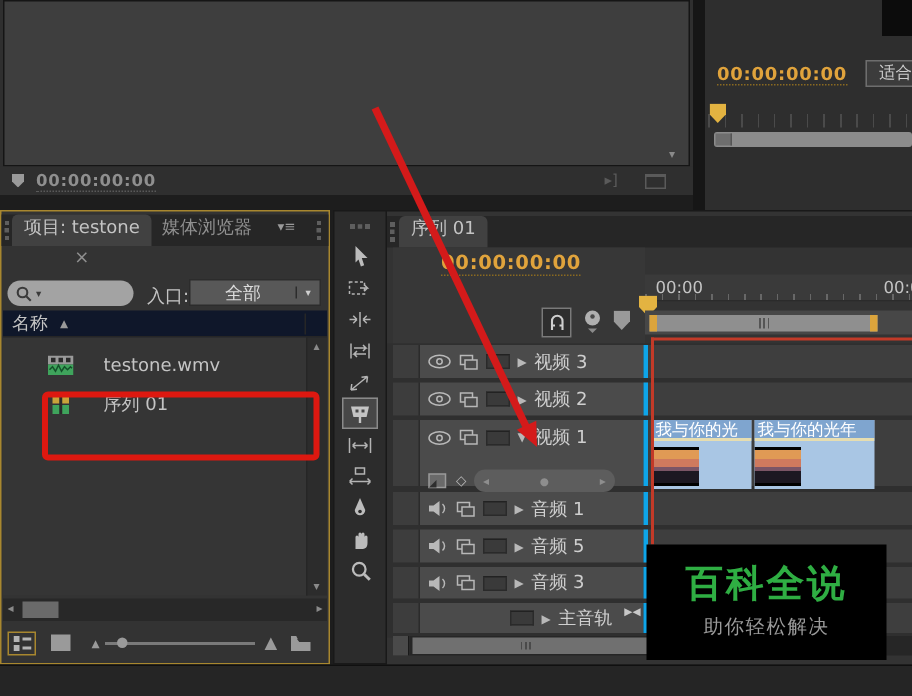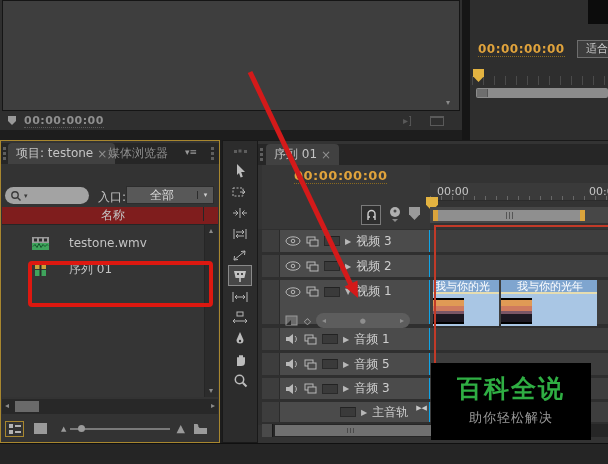--- a/index.html
+++ b/index.html
@@ -10,38 +10,38 @@
   .abs{position:absolute;}
   .tc{font-weight:bold;letter-spacing:.5px;}
   .dotted-o{border-bottom:1px dotted #8a6a20;}
   .dotted-g{border-bottom:1px dotted #5a5a5a;}
   .orange{color:#e0a33c;}
   .dim{color:#8f8f8f;}
   .panel-border{border:1px solid #151515;}
   
   .tabbar{background:#262626;}
   .tab{position:absolute;top:0;height:100%;display:flex;align-items:center;gap:4px;
-       padding:0 8px;font-size:12px;color:#c4c4c4;background:#414141;border-radius:4px 4px 0 0;}
+       padding:0 8px;font-size:12px;color:#c4c4c4;background:#414141;border-radius:4px 4px 0 0;flex-direction:column;}
   .tab.inactive{background:transparent;color:#8f8f8f;}
   .grip{width:4px;height:13px;border-left:3px dotted #5e5e5e;}
   
   .prow{position:absolute;left:2px;width:200px;height:20px;display:flex;align-items:center;gap:20px;padding-left:28px;}
   .prow .lbl{color:#c4c4c4;font-size:12px;white-space:nowrap;overflow:hidden;}
   .movicon{width:17px;height:13px;flex:0 0 auto;}
   
   .sarrow{color:#8a8a8a;font-size:8px;line-height:8px;}
   
   .tool{width:24px;height:21px;display:flex;align-items:center;justify-content:center;}
   .tool.selected{background:#474747;border:1px solid #8a8a8a;}
   .tool svg{display:block;}
   
   .trow{position:absolute;left:262px;width:346px;display:flex;}
   .tnarrow{width:18px;background:#3d3d3d;border-right:1px solid #2b2b2b;}
   .thead{width:149px;background:#4b4b4b;display:flex;align-items:center;gap:5px;padding-left:5px;position:relative;}
-  .tlane{flex:1;background:#3e3e3e;border-left:1px solid #0ea5e9;position:relative;}
+  .tlane{flex:1;background:#3e3e3e;border-left:3px solid #0ea5e9;position:relative;}
   .tname{font-size:12px;color:#cfcfcf;white-space:nowrap;}
   .tri{color:#b8b8b8;font-size:8px;}
   .lockbox{width:16px;height:10px;background:#3a3a3a;border:1px solid #2a2a2a;border-top-color:#222;}
   .eye,.spk,.slock{flex:0 0 auto;}
   
   .clip{position:absolute;top:0;height:46px;background:#a9c6e4;overflow:hidden;}
   .clip .title{height:14px;background:#7fa5cf;color:#fff;font-size:11px;line-height:14px;
                padding-left:2px;white-space:nowrap;overflow:hidden;border-bottom:2px solid #e6ddb0;}
   .thumb{position:absolute;left:0;top:18px;width:31px;height:26px;background:
      linear-gradient(to bottom,#000 0 2px,#e09a55 2px 8px,#cf7a5e 8px 13px,#7a5566 13px 16px,#1c1822 16px 24px,#000 24px);}
@@ -112,21 +112,21 @@
           </svg>
         <span style="color:#3a3a3a;font-size:7px;margin-left:2px;">▾</span>
       </div>
       <span style="position:absolute;left:97px;top:4px;font-size:12px;color:#c4c4c4;">入口:</span>
       <div class="abs" style="left:125px;top:1px;width:88px;height:18px;background:#585858;border:1px solid #2c2c2c;display:flex;align-items:center;">
         <span style="flex:1;text-align:center;color:#dcdcdc;font-size:12px;">全部</span>
         <span style="width:16px;border-left:1px solid #2c2c2c;text-align:center;font-size:7px;color:#cfcfcf;">▾</span>
       </div>
     </div>
 
-    <div class="abs" style="left:1px;top:66px;width:216px;height:18px;background:#7f1d1d;border-bottom:1px solid #262626;display:flex;align-items:center;flex-direction:column;">
+    <div class="abs" style="left:1px;top:66px;width:216px;height:18px;background:#0f172a;border-bottom:1px solid #262626;display:flex;align-items:center;">
       <span style="margin-left:6px;font-size:12px;color:#c4c4c4;">名称</span>
       <span style="margin-left:8px;font-size:7px;color:#9a9a9a;">▲</span>
       <span style="position:absolute;right:14px;width:1px;height:14px;background:#262626;"></span>
     </div>
 
     <div class="abs" style="left:1px;top:84px;width:202px;height:172px;background:#353535;">
       <div class="prow" style="top:8px;">
         <svg class="movicon" viewBox="0 0 17 13">
             <rect x="0" y="0" width="17" height="6" fill="#9a9a9a"></rect>
             <rect x="2" y="1.5" width="3" height="3" fill="#2a2a2a"></rect>
@@ -352,21 +352,21 @@
         <span>◂</span>
         <span style="font-size:7px;">●</span>
         <span>▸</span>
       </div>
     </div>
     <div class="tlane">
       <div class="clip" style="left:3px;width:66px;">
         <div class="title">我与你的光</div>
         <div class="thumb"></div>
       </div>
-      <div class="clip" style="left:71px;width:96px;text-align:center;">
+      <div class="clip" style="left:71px;width:80px;">
         <div class="title">我与你的光年</div>
         <div class="thumb"></div>
       </div>
     </div>
   </div>
 
   <div class="trow" style="top:328px;height:22px;">
     <div class="tnarrow"></div>
     <div class="thead">
       <svg class="spk" width="14" height="12">

